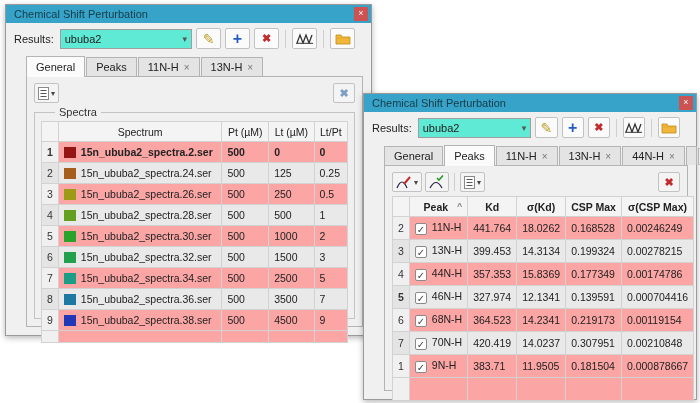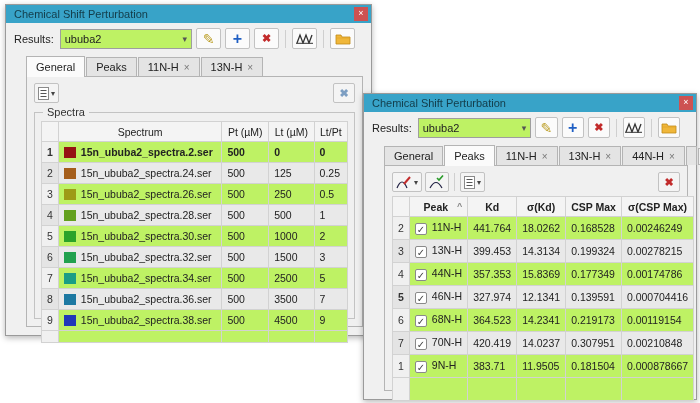--- a/index.html
+++ b/index.html
@@ -46,21 +46,21 @@
   .results-row {
     display: flex;
     align-items: center;
     gap: 4px;
     padding: 5px 16px 4px 8px;
     flex: 0 0 auto;
   }
   .results-row .lbl { margin-right: 2px; }
   .combo {
     height: 20px;
-    background: #bef264;
+    background: #5eead4;
     border: 1px solid #9e9e9e;
     display: flex;
     align-items: center;
     padding: 0 4px;
   }
   .combo .combo-text { flex: 1; }
   .combo .combo-arrow { color: #555; font-size: 9px; padding-left: 4px; }
   #back-window .combo { flex: 1; }
   #front-window .combo { width: 128px; }
 
@@ -132,27 +132,27 @@
   .groupbox {
     border: 1px solid #c3c3c3;
     position: relative;
     margin-top: 5px;
     padding: 8px 6px 6px 6px;
     flex: 1;
     min-height: 0;
   }
   .groupbox .legend {
     position: absolute;
-    top: -7px; left: 8px;
+    top: -7px; left: 20px;
     background: #f0f0f0;
     padding: 0 4px;
     color: #333;
   }
 
-  table { border-collapse: collapse; width: 100%; background: #bef264; font-size: 10.5px; }
+  table { border-collapse: collapse; width: 100%; background: #fca5a5; font-size: 10.5px; }
   th, td { border: 1px solid #d2d2d2; padding: 2px 5px; white-space: nowrap; overflow: hidden; }
   th { background: #f4f4f4; text-align: center; font-weight: normal; height: 20px; }
   td { height: 21px; }
   tr.alt td { background: #e9e9e9; }
   td.numcell { background: #f0f0f0; text-align: left; width: 16px; color: #333; }
   tr.alt td.numcell { background: #e4e4e4; }
   td.numcell.sel { background: #bdbdbd; font-weight: bold; }
   tr.bold td { font-weight: bold; }
   .swatch { display: inline-block; width: 12px; height: 11px; vertical-align: -2px; margin-right: 5px; }
 

